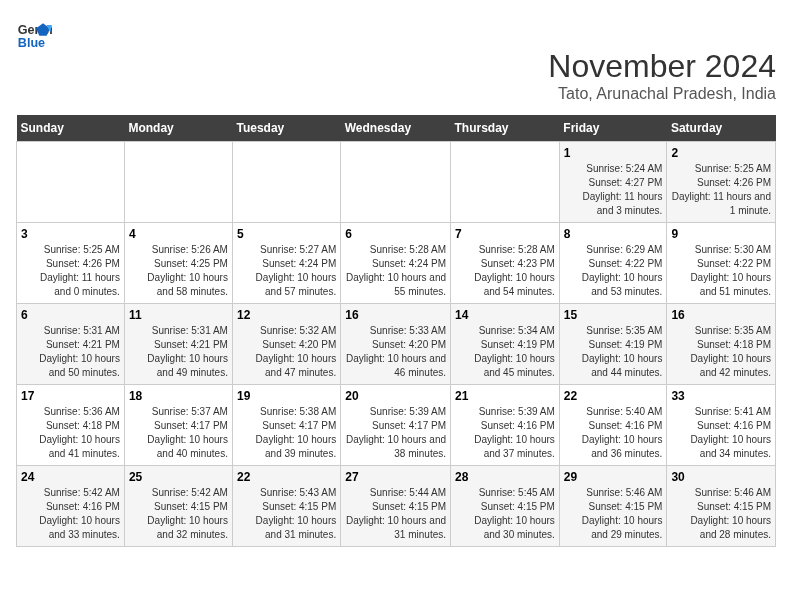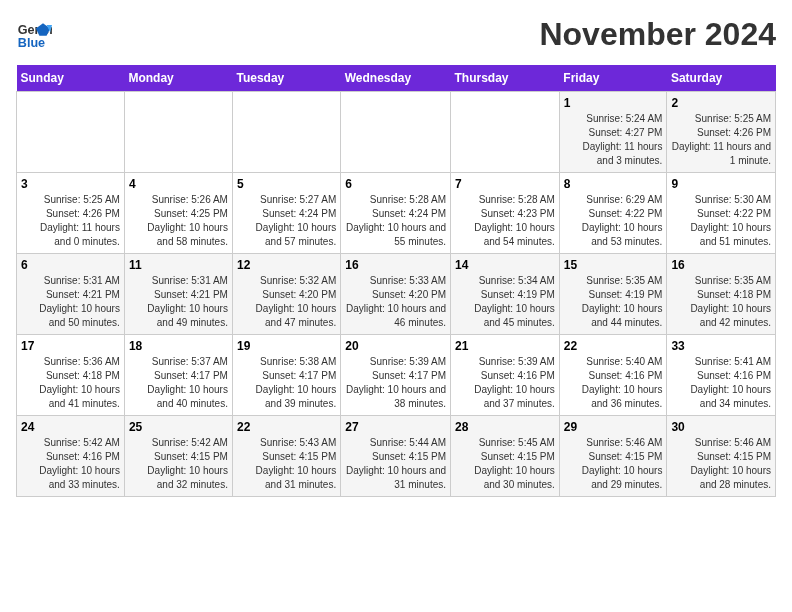--- a/index.html
+++ b/index.html
@@ -23,34 +23,35 @@
     }
     .logo-icon {
       width: 36px;
       height: 36px;
     }
     .title-area {
       text-align: right;
     }
     .main-title {
       font-size: 32px;
-      font-weight: bold;
+      font-weight: normal;
       color: #333;
+      margin-top: 32px;
     }
     .subtitle {
       font-size: 16px;
       color: #555;
     }
     table {
       width: 100%;
       border-collapse: collapse;
       font-size: 11px;
     }
     thead tr th {
-      background-color: #6d28d9;
+      background-color: #404040;
       color: #fff;
       padding: 6px 4px;
       text-align: left;
       font-size: 12px;
       font-weight: bold;
     }
     tbody tr td {
       border: 1px solid #ccc;
       padding: 4px;
       vertical-align: top;
@@ -85,20 +86,21 @@
   <div class="logo">
     <svg class="logo-icon" viewBox="0 0 40 40">
       <text x="2" y="20" font-size="14" font-weight="bold" fill="#333">General</text>
       <text x="2" y="34" font-size="14" font-weight="bold" fill="#1565c0">Blue</text>
       <polygon points="30,8 38,14 34,22 26,22 22,14" fill="#1565c0"></polygon>
       <polygon points="34,10 40,10 38,18" fill="#42a5f5"></polygon>
     </svg>
   </div>
   <div class="title-area">
     <div class="main-title">November 2024</div>
+    <div class="subtitle">Tato, Arunachal Pradesh, India</div>
   </div>
 </div>
 
 <table>
   <thead>
     <tr>
     <th>Sunday</th>
         <th>Monday</th>
         <th>Tuesday</th>
         <th>Wednesday</th>

